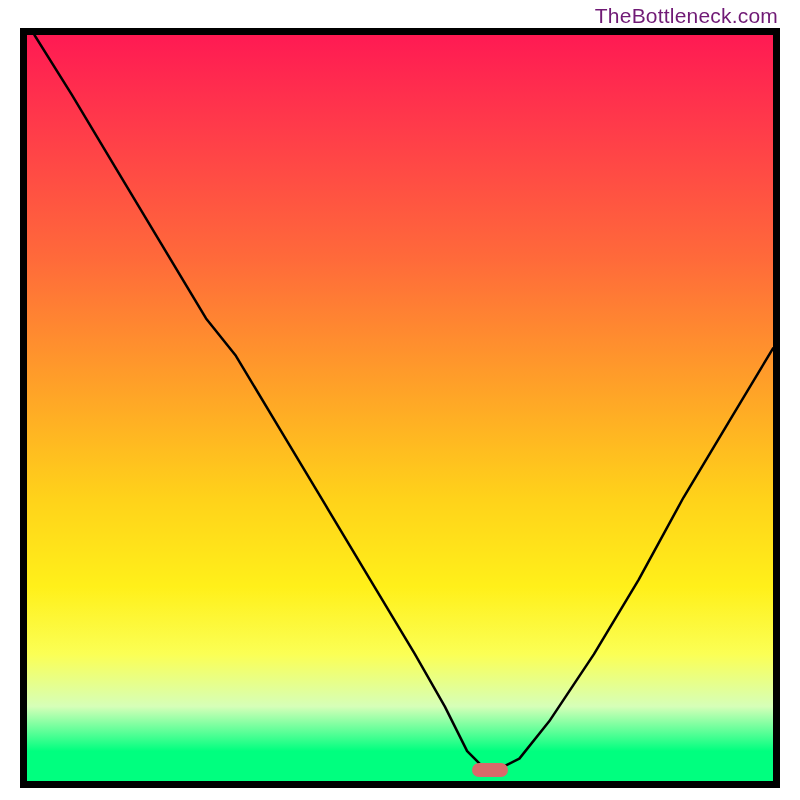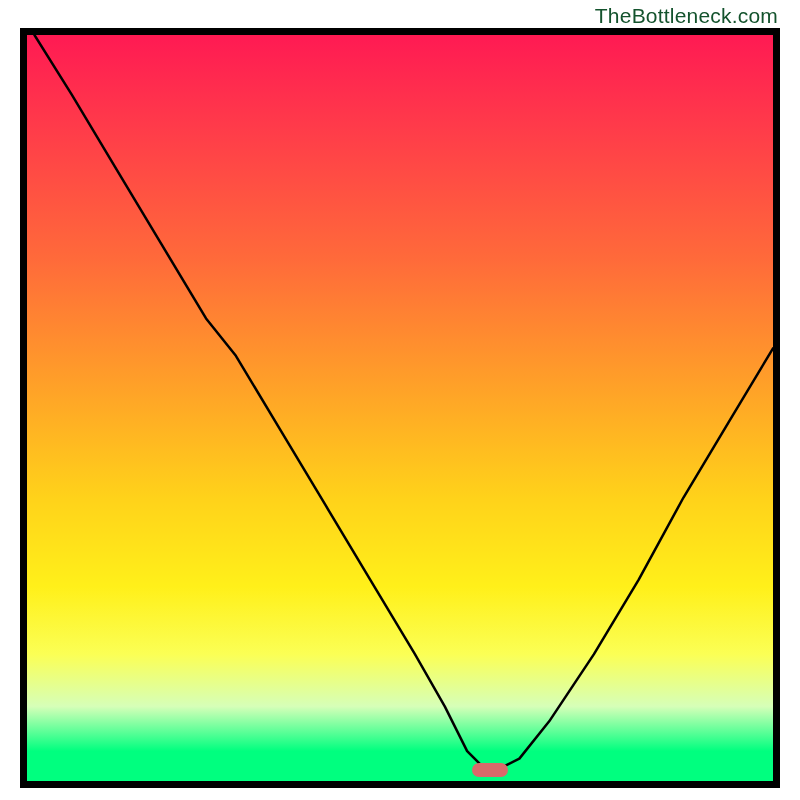--- a/index.html
+++ b/index.html
@@ -66,21 +66,21 @@
     border-radius: 7px;
     background: #d96a6a; 
     transform: translate(-50%, -50%);
   }
   .watermark {
     position: absolute;
     top: 4px;
     right: 22px;
     font-size: 21px;
     font-weight: 500;
-    color: #14532d;
+    color: #701a75;
     letter-spacing: 0.2px;
     user-select: none;
   }
 </style>
 </head>
 <body>
 
 <div class="frame">
   <div class="watermark">TheBottleneck.com</div>
 

